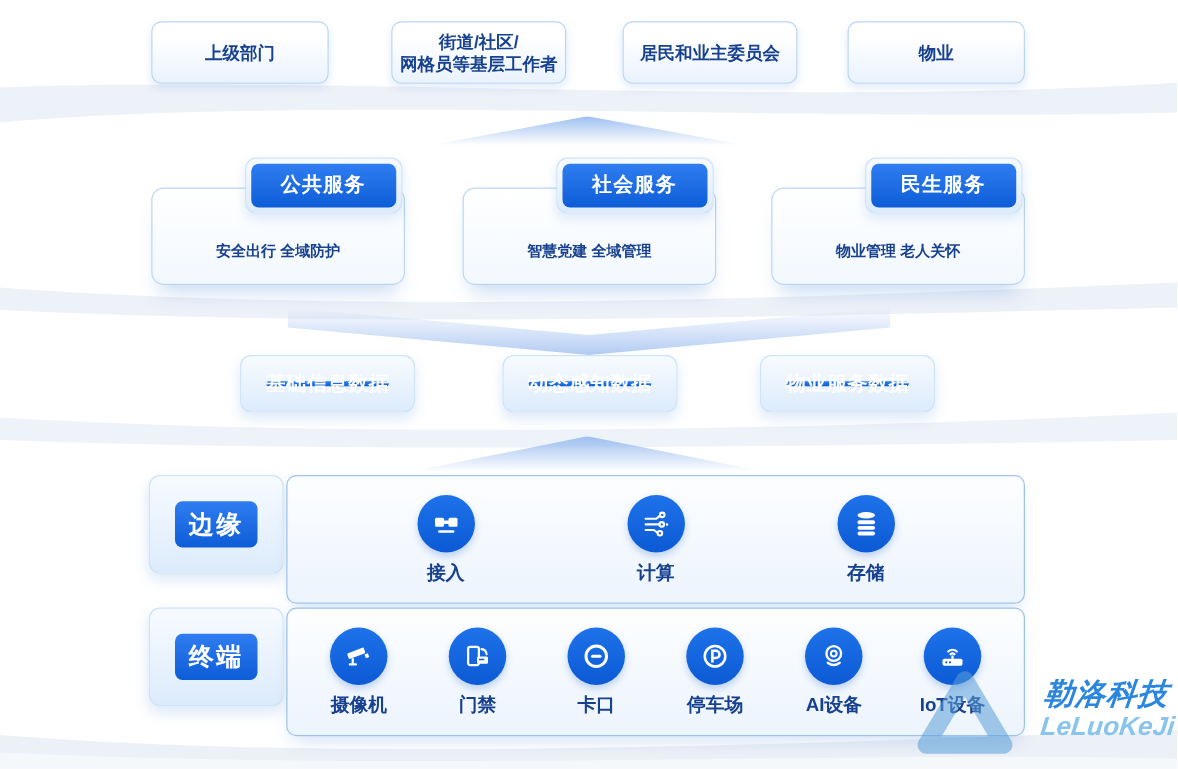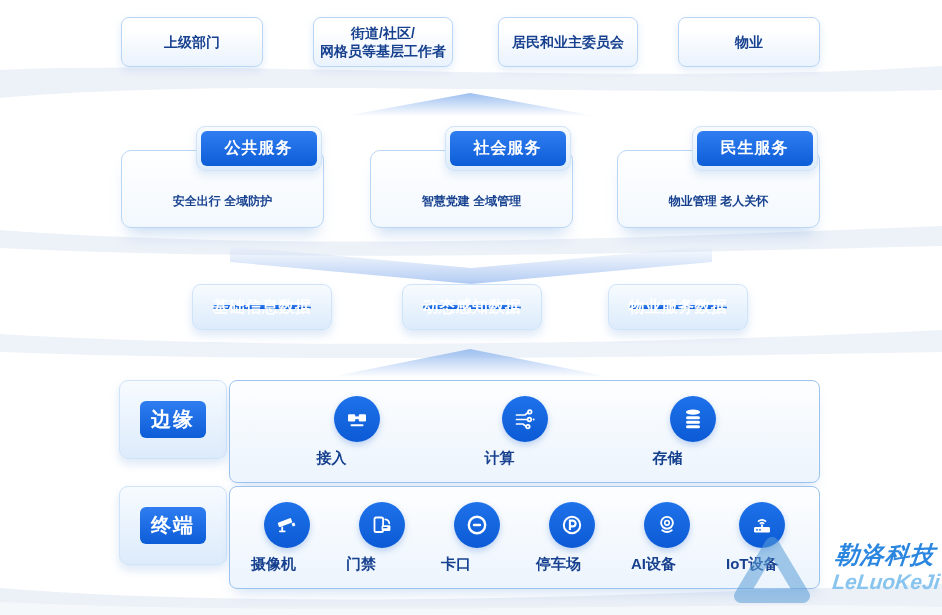--- a/index.html
+++ b/index.html
@@ -81,21 +81,21 @@
   .layer-container {
     position:absolute; left:229px; width:591px; height:103px; box-sizing:border-box;
     background:linear-gradient(180deg,#fdfeff,#ecf4fd);
     border:1px solid #9cc2ee; border-radius:8px;
     box-shadow:0 9px 14px -6px rgba(110,160,220,.32);
     display:flex; align-items:center; justify-content:center;
   }
   .items-row { display:flex; align-items:flex-start; }
   .edge-items { gap:88px; }
   .terminal-items { gap:23px; }
-  .icon-item { text-align:left; }
+  .icon-item { text-align:center; }
   .edge-items .icon-item { width:80px; }
   .terminal-items .icon-item { width:72px; }
   .icon-circle {
     width:46px; height:46px; border-radius:50%; margin:0 auto;
     background:linear-gradient(180deg,#1e72ea,#0c5ad5);
     display:flex; align-items:center; justify-content:center;
     box-shadow:0 3px 6px rgba(20,90,200,.25);
   }
   .icon-label {
     margin-top:7px; color:#17418f; font-size:15px; font-weight:600; white-space:nowrap;

